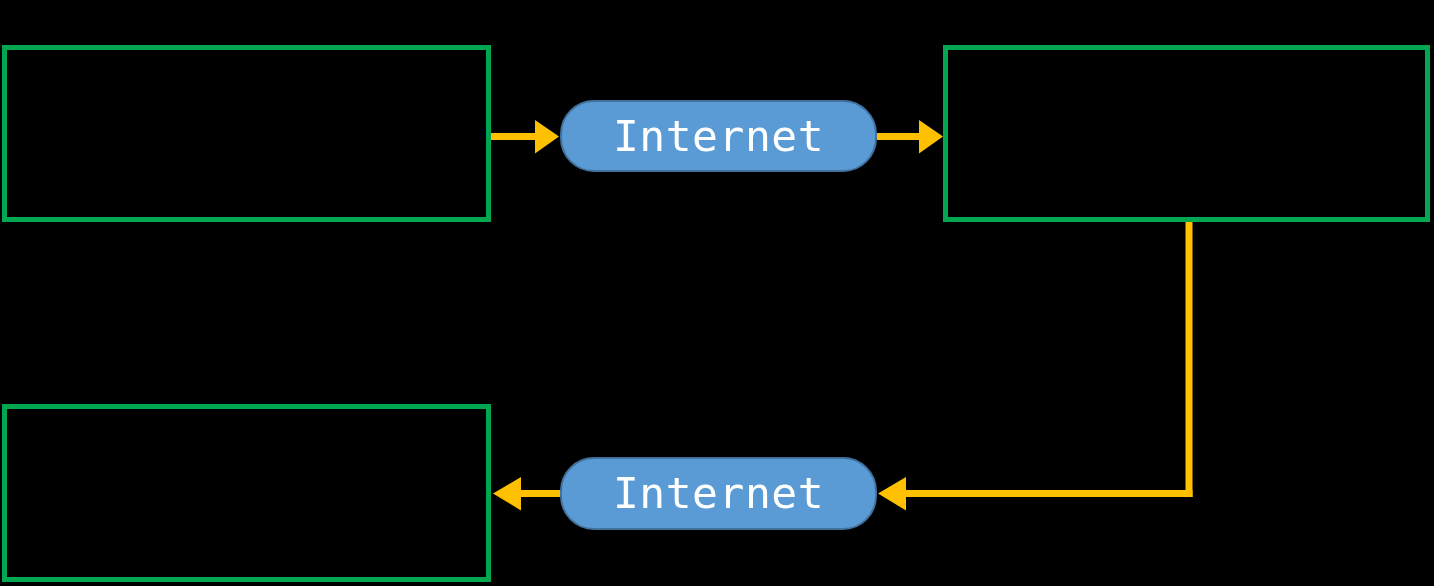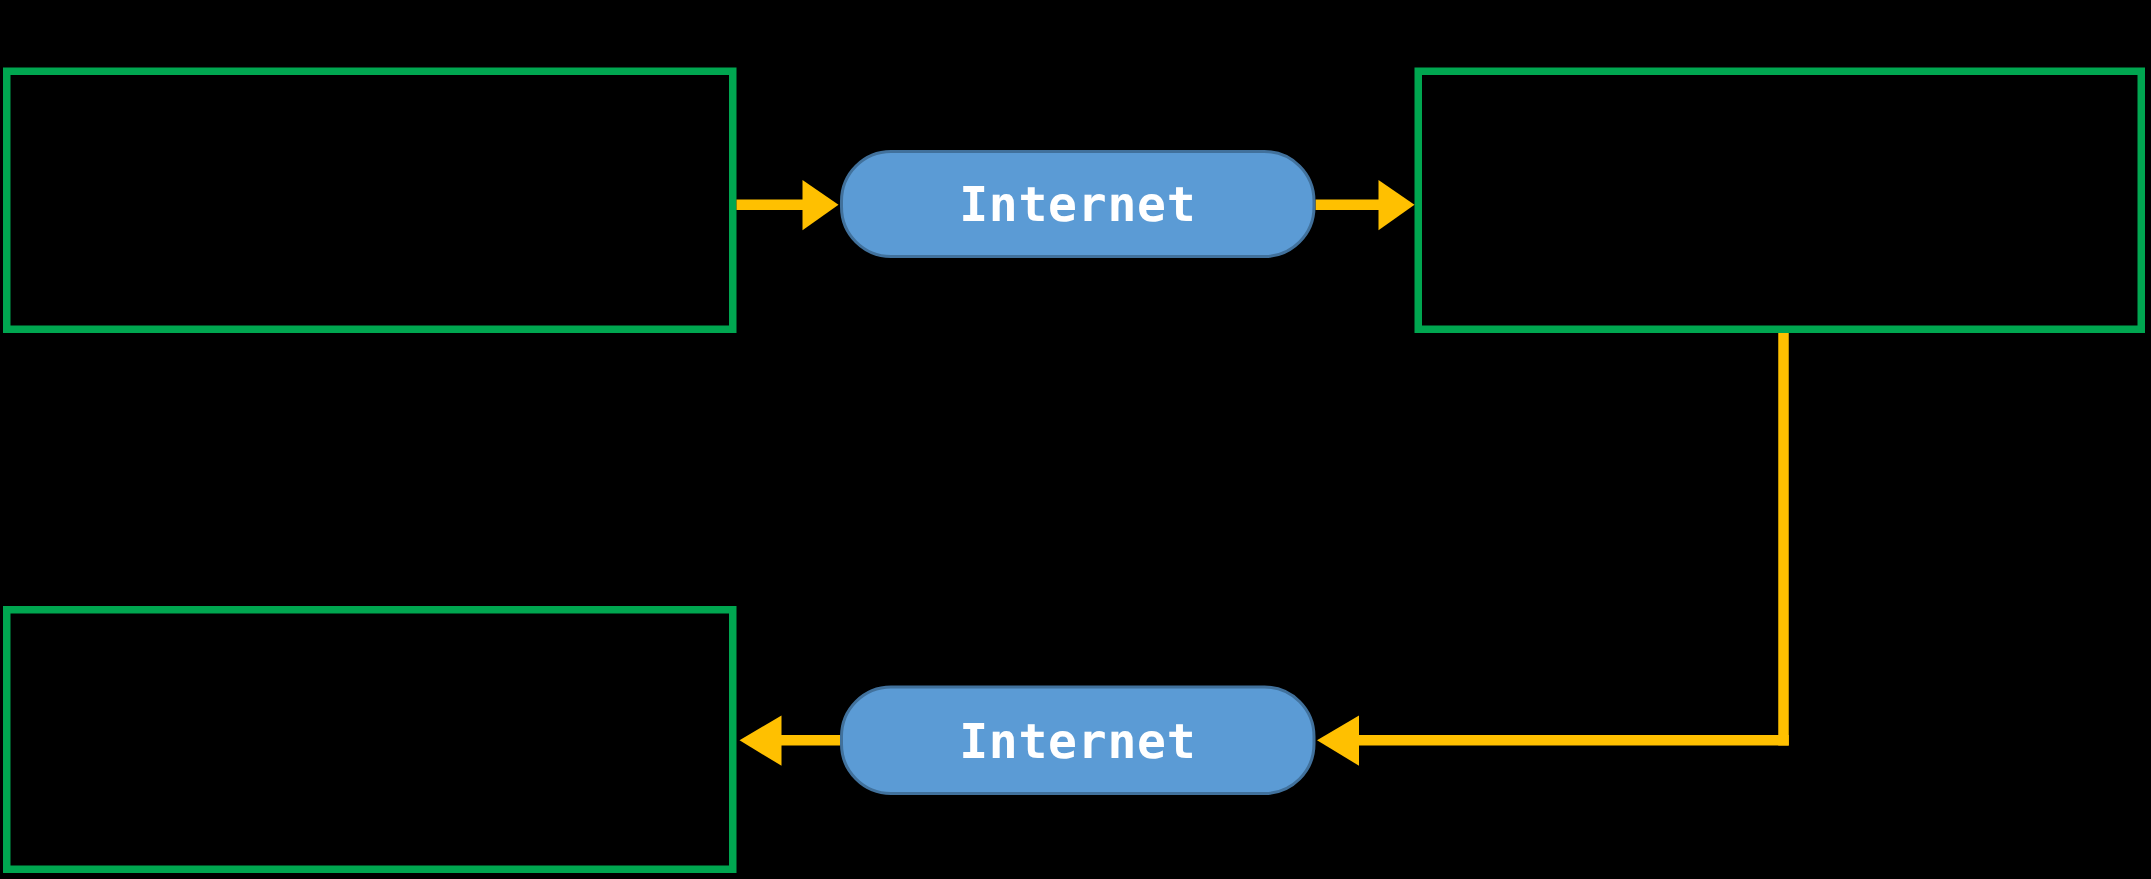--- a/index.html
+++ b/index.html
@@ -37,22 +37,22 @@
     border-radius: 34px;
     display: flex;
     align-items: center;
     justify-content: center;
   }
   .pill-top { left: 560px; top: 100px; width: 317px; height: 72px; }
   .pill-bot { left: 560px; top: 457px; width: 317px; height: 73px; }
   .pill-label {
     color: var(--pill-text);
     font-family: "DejaVu Sans Mono", "Liberation Mono", monospace;
-    font-weight: bold;
-    font-size: 32px;
+    font-weight: normal;
+    font-size: 43px;
     line-height: 1;
     letter-spacing: 0.5px;
     user-select: none;
   }
   svg.arrows {
     position: absolute;
     left: 0; top: 0;
     width: 1434px; height: 586px;
     pointer-events: none;
   }

